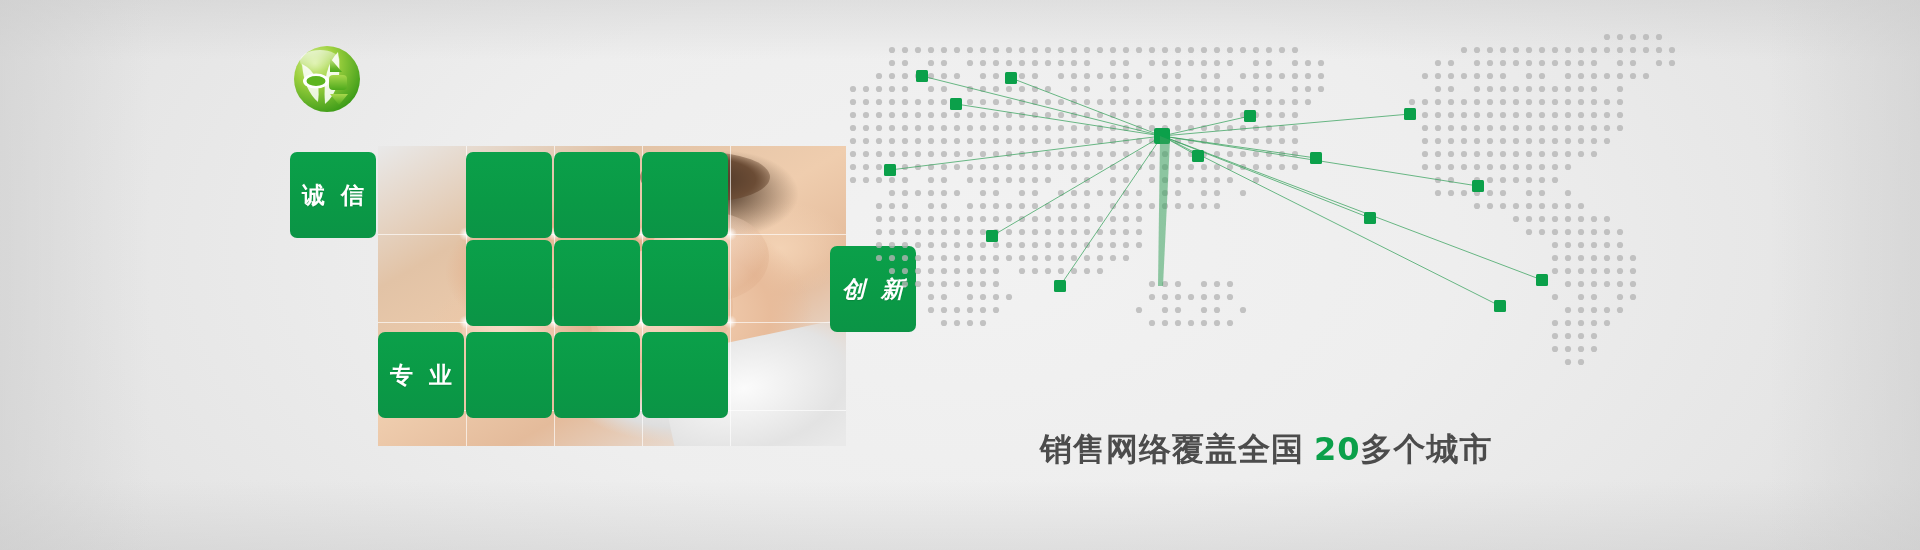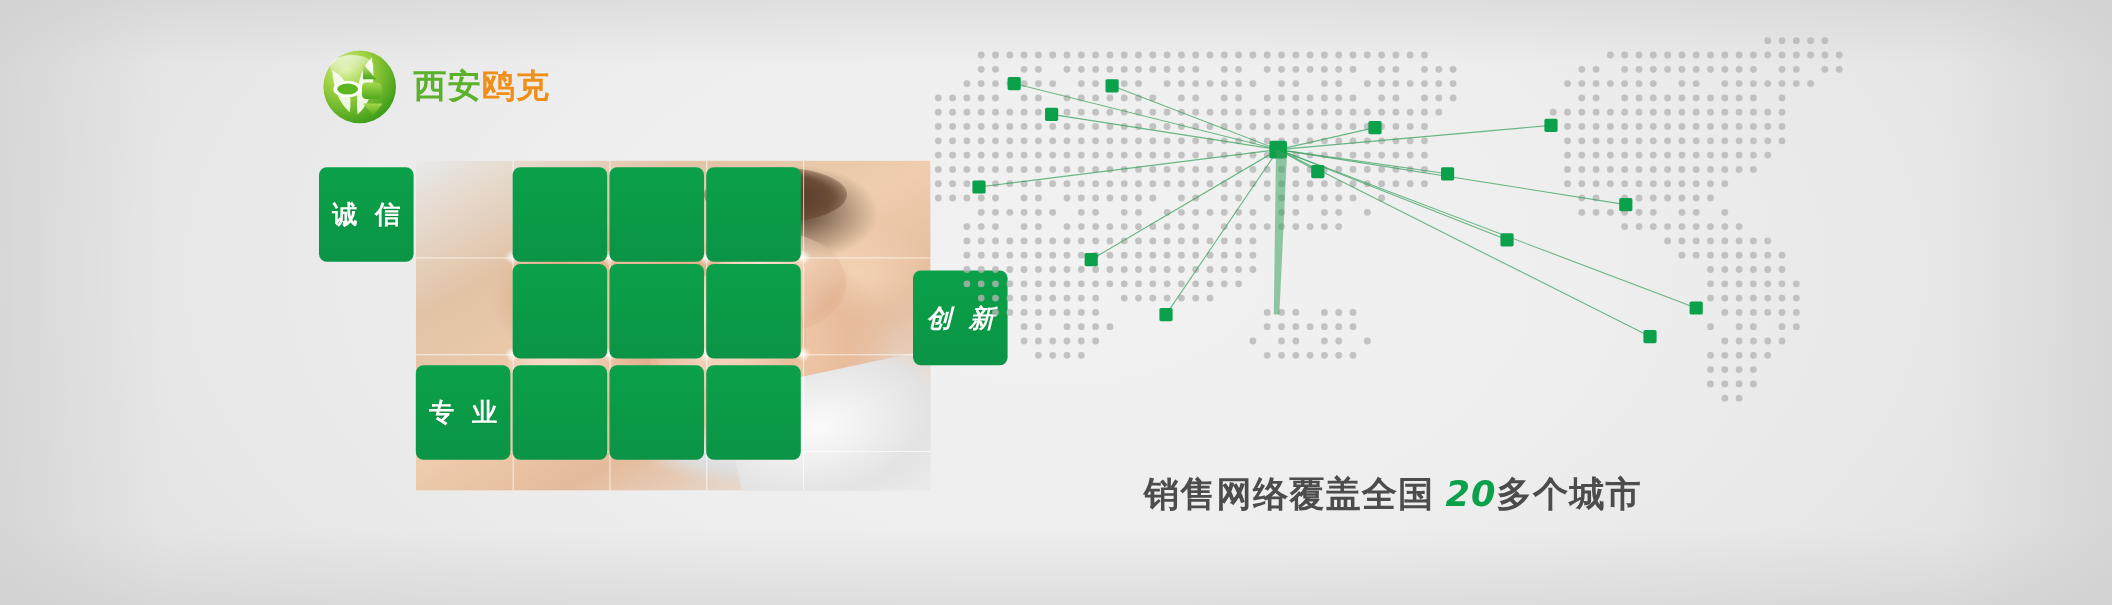--- a/index.html
+++ b/index.html
@@ -118,21 +118,21 @@
     position: absolute; left: 730px; top: 18px;
     width: 1180px; height: 360px;
   }
 
   
   .tagline {
     position: absolute; left: 1040px; top: 428px;
     font-size: 32px; font-weight: bold; letter-spacing: 1px;
     color: #4c4c4c; white-space: nowrap;
   }
-  .tagline .num { color: #0ba04a; font-style: italic; }
+  .tagline .num { color: #0ba04a; }
   .tagline .sp { display: inline-block; width: 10px; }
 </style>
 </head>
 <body>
 
 <div class="banner">
 
   <div class="top-shade"></div>
   <div class="bottom-shade"></div>
   <div class="edge-shade-l"></div>
@@ -162,23 +162,20 @@
         <path d="M34 40 L34 62 Q52 52 50 40 Z" fill="#ffffff" opacity=".0"></path>
         <ellipse cx="24" cy="37" rx="13" ry="7.5" fill="#ffffff"></ellipse>
         <ellipse cx="24" cy="37" rx="9.5" ry="5" fill="#5db51f"></ellipse>
         <path d="M38 14 L50 28 L38 28 Z" fill="url(#gleaf)"></path>
         <rect x="37" y="31" width="18" height="15" rx="4" fill="url(#gleaf)"></rect>
         <path d="M38 50 L56 50 L47 61 Z" fill="url(#gleaf)"></path>
         <ellipse cx="28" cy="17" rx="20" ry="11" fill="url(#gsheen)"></ellipse>
       </svg>
     </div>
     <div class="logo-text">
-      <div class="logo-line1">
-        <span class="cityname">西安</span><span class="brandname">鸥克</span>
-      </div>
     </div>
   </div>
 
   <div class="photo-area">
     <div class="photo">
       <div class="darkspot"></div>
       <div class="finger" style="left:46%;top:34%;width:140px;height:118px;"></div>
       <div class="finger" style="left:18%;top:46%;width:130px;height:100px;"></div>
       <div class="finger" style="left:58%;top:22%;width:120px;height:90px;"></div>
       <div class="cuff"></div>

